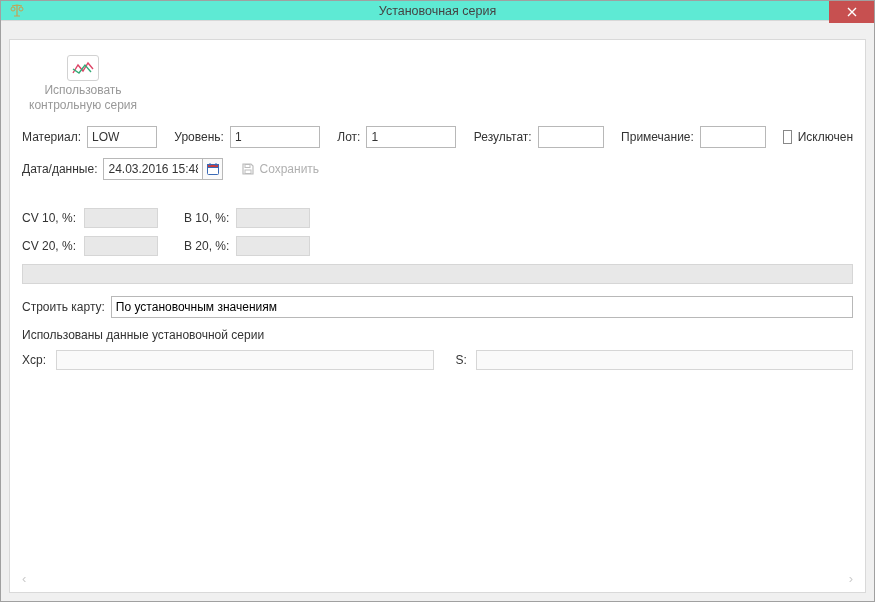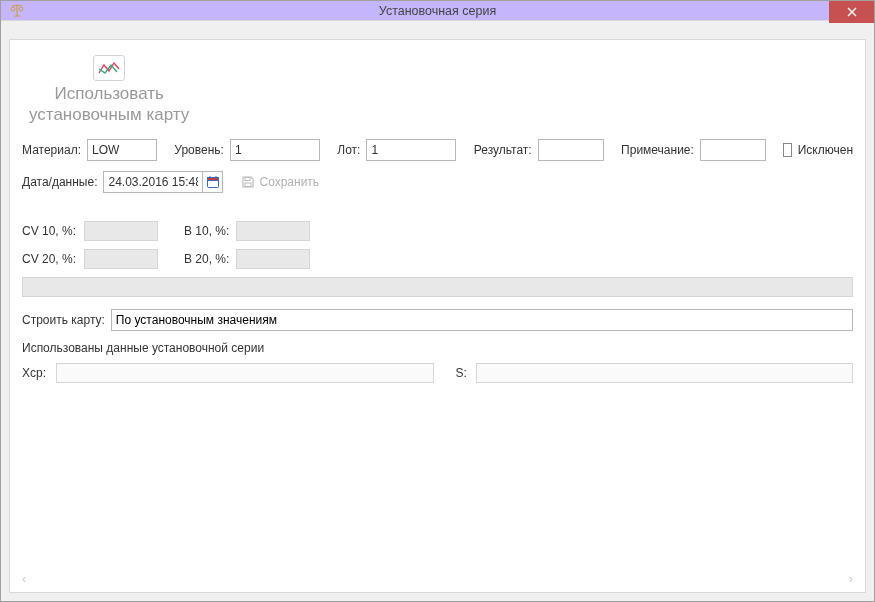--- a/index.html
+++ b/index.html
@@ -12,21 +12,21 @@
   }
   .window {
     width: 875px;
     height: 602px;
     background: #f0f0f0;
     border: 1px solid #a0a0a0;
     position: relative;
   }
   .titlebar {
     height: 20px;
-    background: #c4b5fd;
+    background: #5eead4;
     border-bottom: 1px solid #d8d8d8;
     display: flex;
     align-items: center;
     position: relative;
   }
   .titlebar-icon {
     width: 16px;
     height: 16px;
     margin-left: 8px;
   }
@@ -61,21 +61,21 @@
     padding: 10px 12px;
   }
   .toolbar-btn {
     display: inline-block;
     text-align: center;
     padding: 4px 6px 2px 6px;
     border: 1px solid transparent;
     border-radius: 2px;
     color: #999;
     line-height: 1.25;
-    font-size: 17px;
+    font-size: 12px;
   }
   .toolbar-btn .icon-wrap {
     width: 32px;
     height: 26px;
     margin: 0 auto 2px auto;
     display: flex;
     align-items: center;
     justify-content: center;
     border: 1px solid #d2d2d2;
     border-radius: 3px;
@@ -237,21 +237,21 @@
   <div class="content">
 
     <div class="toolbar-btn">
       <div class="icon-wrap">
         <svg width="24" height="18" viewBox="0 0 24 18">
           <polyline points="2,14 7,6 12,12 17,4 22,10" stroke="#d46" stroke-width="1.4" fill="none"></polyline>
           <polyline points="2,10 8,14 14,6 20,13" stroke="#3a7" stroke-width="1.4" fill="none"></polyline>
         </svg>
       </div>
       <div>Использовать</div>
-      <div>установочным карту</div>
+      <div>контрольную серия</div>
     </div>
 
     <div class="row">
       <label>Материал:</label>
       <input class="field" style="width: 70px;" value="LOW">
       <div class="gap"></div>
       <label>Уровень:</label>
       <input class="field" style="width: 90px;" value="1">
       <div class="gap"></div>
       <label>Лот:</label>

